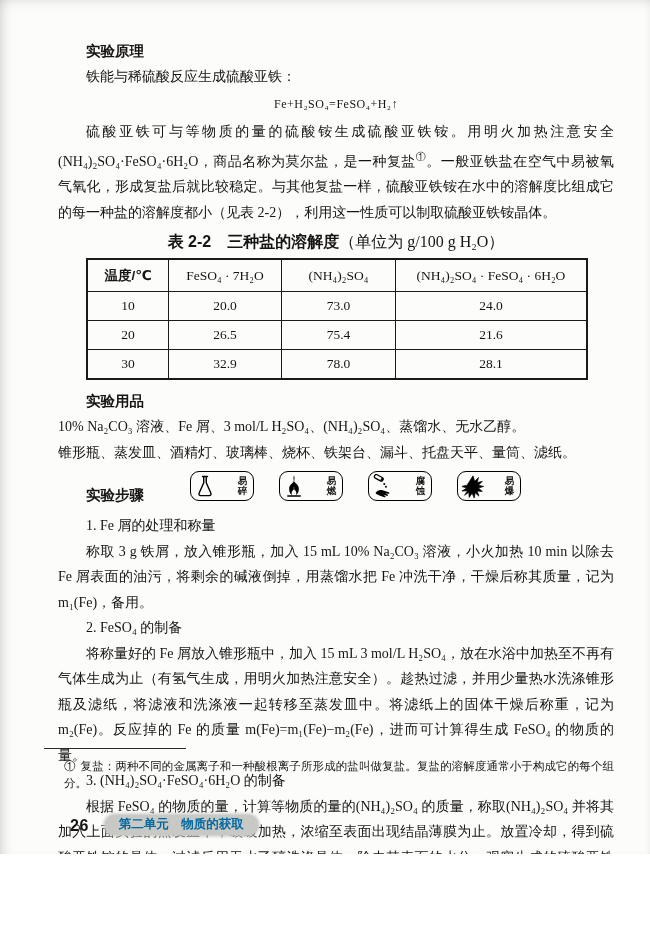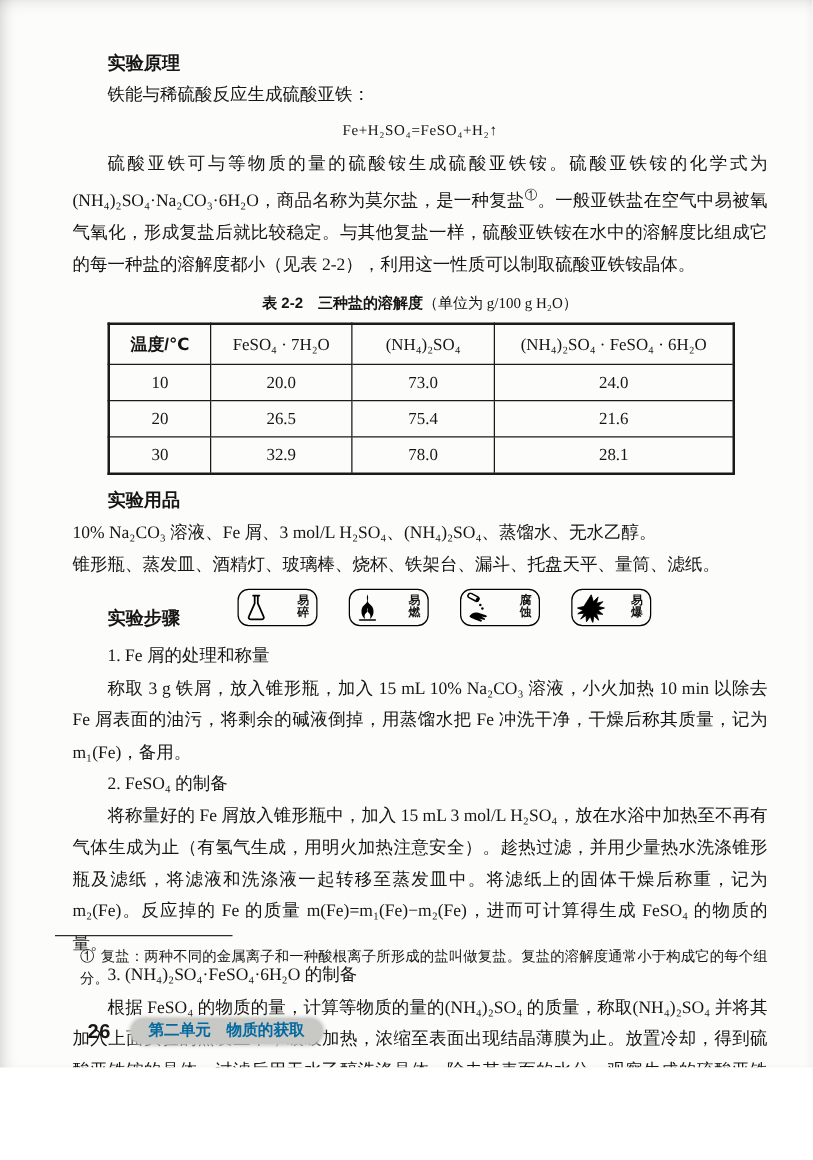--- a/index.html
+++ b/index.html
@@ -29,21 +29,21 @@
     text-align:center;
     text-indent:0;
     font-size:12px;
     letter-spacing:.5px;
     line-height:26px;
     margin:1px 0 2px 0;
   }
   .tbl-caption{
     text-align:center;
     text-indent:0;
-    font-size:12px;
+    font-size:16px;
     margin:7px 0 6px 0;
     line-height:20px;
   }
   .tbl-caption .cap-bold{font-family:"Liberation Sans","DejaVu Sans",sans-serif;font-weight:bold;}
   table.solubility{
     border-collapse:collapse;
     margin:0 0 0 28px;
     width:502px;
     table-layout:fixed;
     font-size:13.5px;
@@ -128,21 +128,21 @@
   .mt2{margin-top:2px;} .mt8{margin-top:8px;}
 </style>
 </head>
 <body>
 
 <div class="page">
 
   <h3 class="section-heading">实验原理</h3>
   <p class="indent">铁能与稀硫酸反应生成硫酸亚铁：</p>
   <p class="equation">Fe+H₂SO₄=FeSO₄+H₂↑</p>
-  <p class="indent"><span>硫酸亚铁可与等物质的量的硫酸铵生成硫酸亚铁铵。硫酸亚铁铵的化学式为(NH₄)₂SO₄·Na₂CO₃·6H₂O，商品名称为莫尔盐，是一种复盐</span><sup style="font-size:10px;">①</sup><span>。一般亚铁盐在空气中易被氧气氧化，形成复盐后就比较稳定。与其他复盐一样，硫酸亚铁铵在水中的溶解度比组成它的每一种盐的溶解度都小（见表 2-2），利用这一性质可以制取硫酸亚铁铵晶体。</span></p>
+  <p class="indent"><span>硫酸亚铁可与等物质的量的硫酸铵生成硫酸亚铁铵。用明火加热注意安全(NH₄)₂SO₄·FeSO₄·6H₂O，商品名称为莫尔盐，是一种复盐</span><sup style="font-size:10px;">①</sup><span>。一般亚铁盐在空气中易被氧气氧化，形成复盐后就比较稳定。与其他复盐一样，硫酸亚铁铵在水中的溶解度比组成它的每一种盐的溶解度都小（见表 2-2），利用这一性质可以制取硫酸亚铁铵晶体。</span></p>
 
   <p class="tbl-caption"><span class="cap-bold">表 2-2　三种盐的溶解度</span><span>（单位为 g/100 g H₂O）</span></p>
 
   <table class="solubility">
     <colgroup>
         <col class="c1">
         <col class="c2">
         <col class="c3">
         <col class="c4">
       </colgroup>

